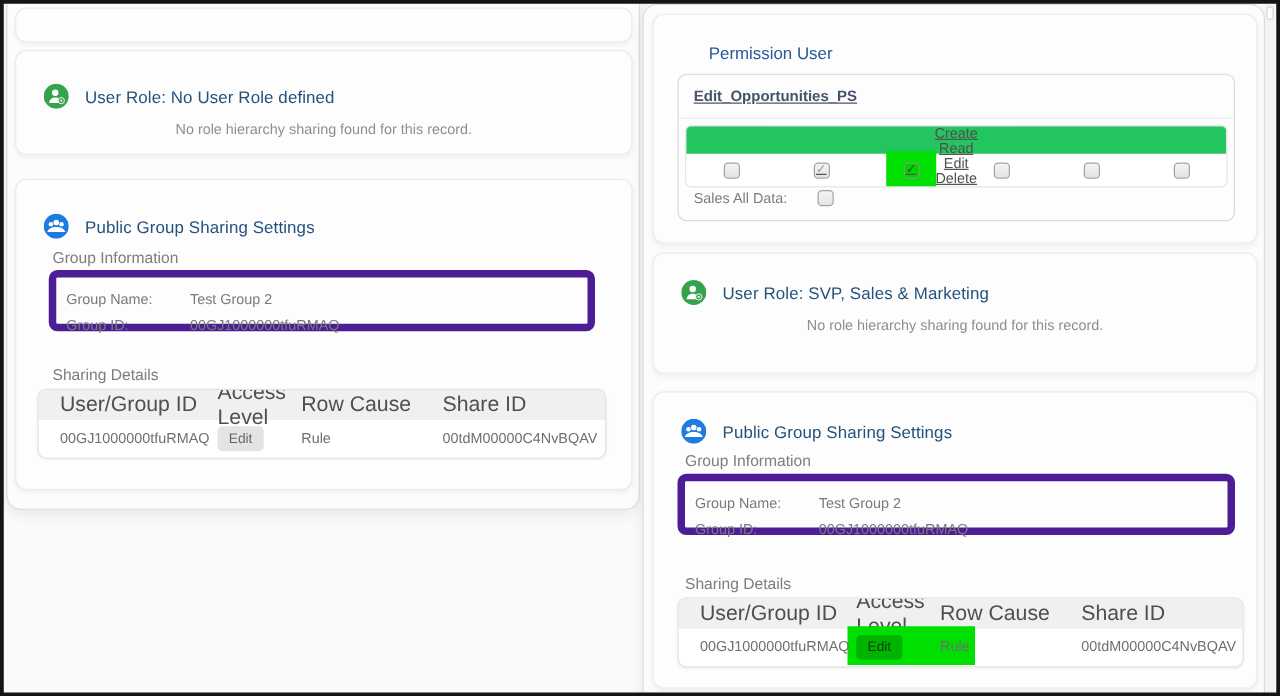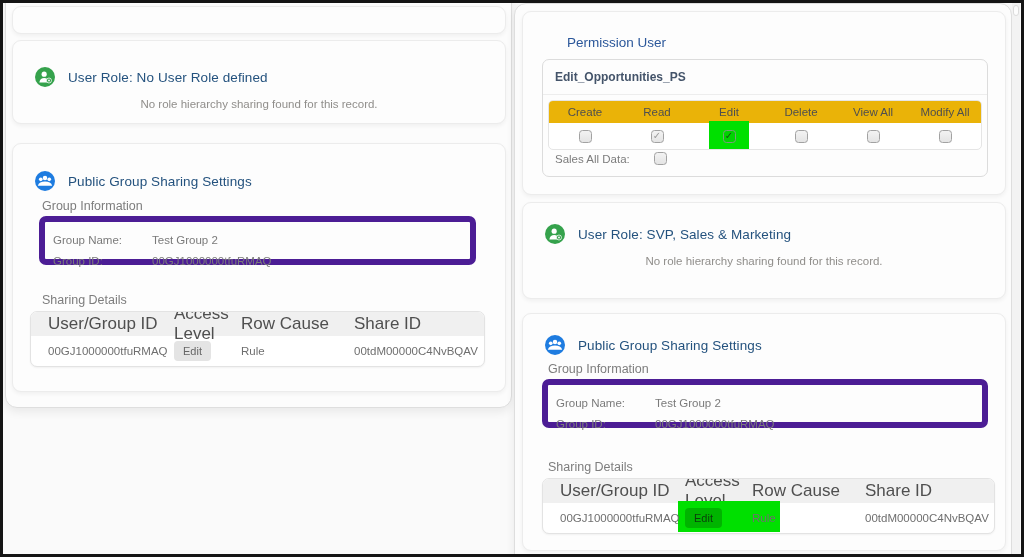--- a/index.html
+++ b/index.html
@@ -36,25 +36,25 @@
   
   .role-head { display:flex; align-items:center; gap:13px; padding:21px 0 0 22px; }
   .card-user-left .role-head { padding-top:26px; }
   .card-group-left .role-head { padding-top:27px; }
   .card-title { font-size:13.5px; color:#24527e; letter-spacing:.1px; }
   .role-msg { text-align:center; margin-top:11px; font-size:11.5px; color:#908e8b; }
   .icon-badge { width:20px; height:20px; flex:0 0 20px; }
   
   .ps-title { position:absolute; left:44px; top:23px; font-size:13.5px; color:#2b579a; }
   .ps-box { position:absolute; left:19px; top:47px; width:446px; height:118px;
-            border:1px solid #dcdcdc; border-radius:7px; background:#fdfdfd; }
+            border:1px solid #dcdcdc; border-radius:7px; background:#fdfdfd;text-decoration:underline; }
   .ps-name { padding:10px 0 0 12px; font-weight:bold; font-size:12px; color:#44546a; }
   .ps-div { margin-top:10px; border-top:1px solid #ededed; }
   .perm-table { margin:5px 5px 0 5px; border:1px solid #e5e5e5; border-radius:5px; overflow:hidden; background:#fff; }
-  .perm-head { display:flex; background:#eab308; height:22px; align-items:center; }
+  .perm-head { display:flex; background:#22c55e; height:22px; align-items:center;flex-direction:column; }
   .perm-head > div { flex:1; text-align:center; font-size:11.5px; color:#4f4f4f; }
   .perm-row { display:flex; height:26px; align-items:center; }
   .perm-row > div { flex:1; display:flex; justify-content:center; align-items:center; height:100%; }
   .hl-sq { display:flex; justify-content:center; align-items:center; width:40px; height:30px; background:#00e000; }
   .ps-modify { position:absolute; left:12px; top:92px; display:flex; align-items:center; font-size:11.5px; color:#7c7c7c; }
   .ps-modify .cb { margin-left:24px; }
   
   .cb { width:13px; height:13px; border:1.5px solid #a2a2a2; border-radius:3.5px;
         background:linear-gradient(#f3f3f3,#e4e4e4); display:inline-flex;
         align-items:center; justify-content:center; font-size:10px; line-height:1; }

